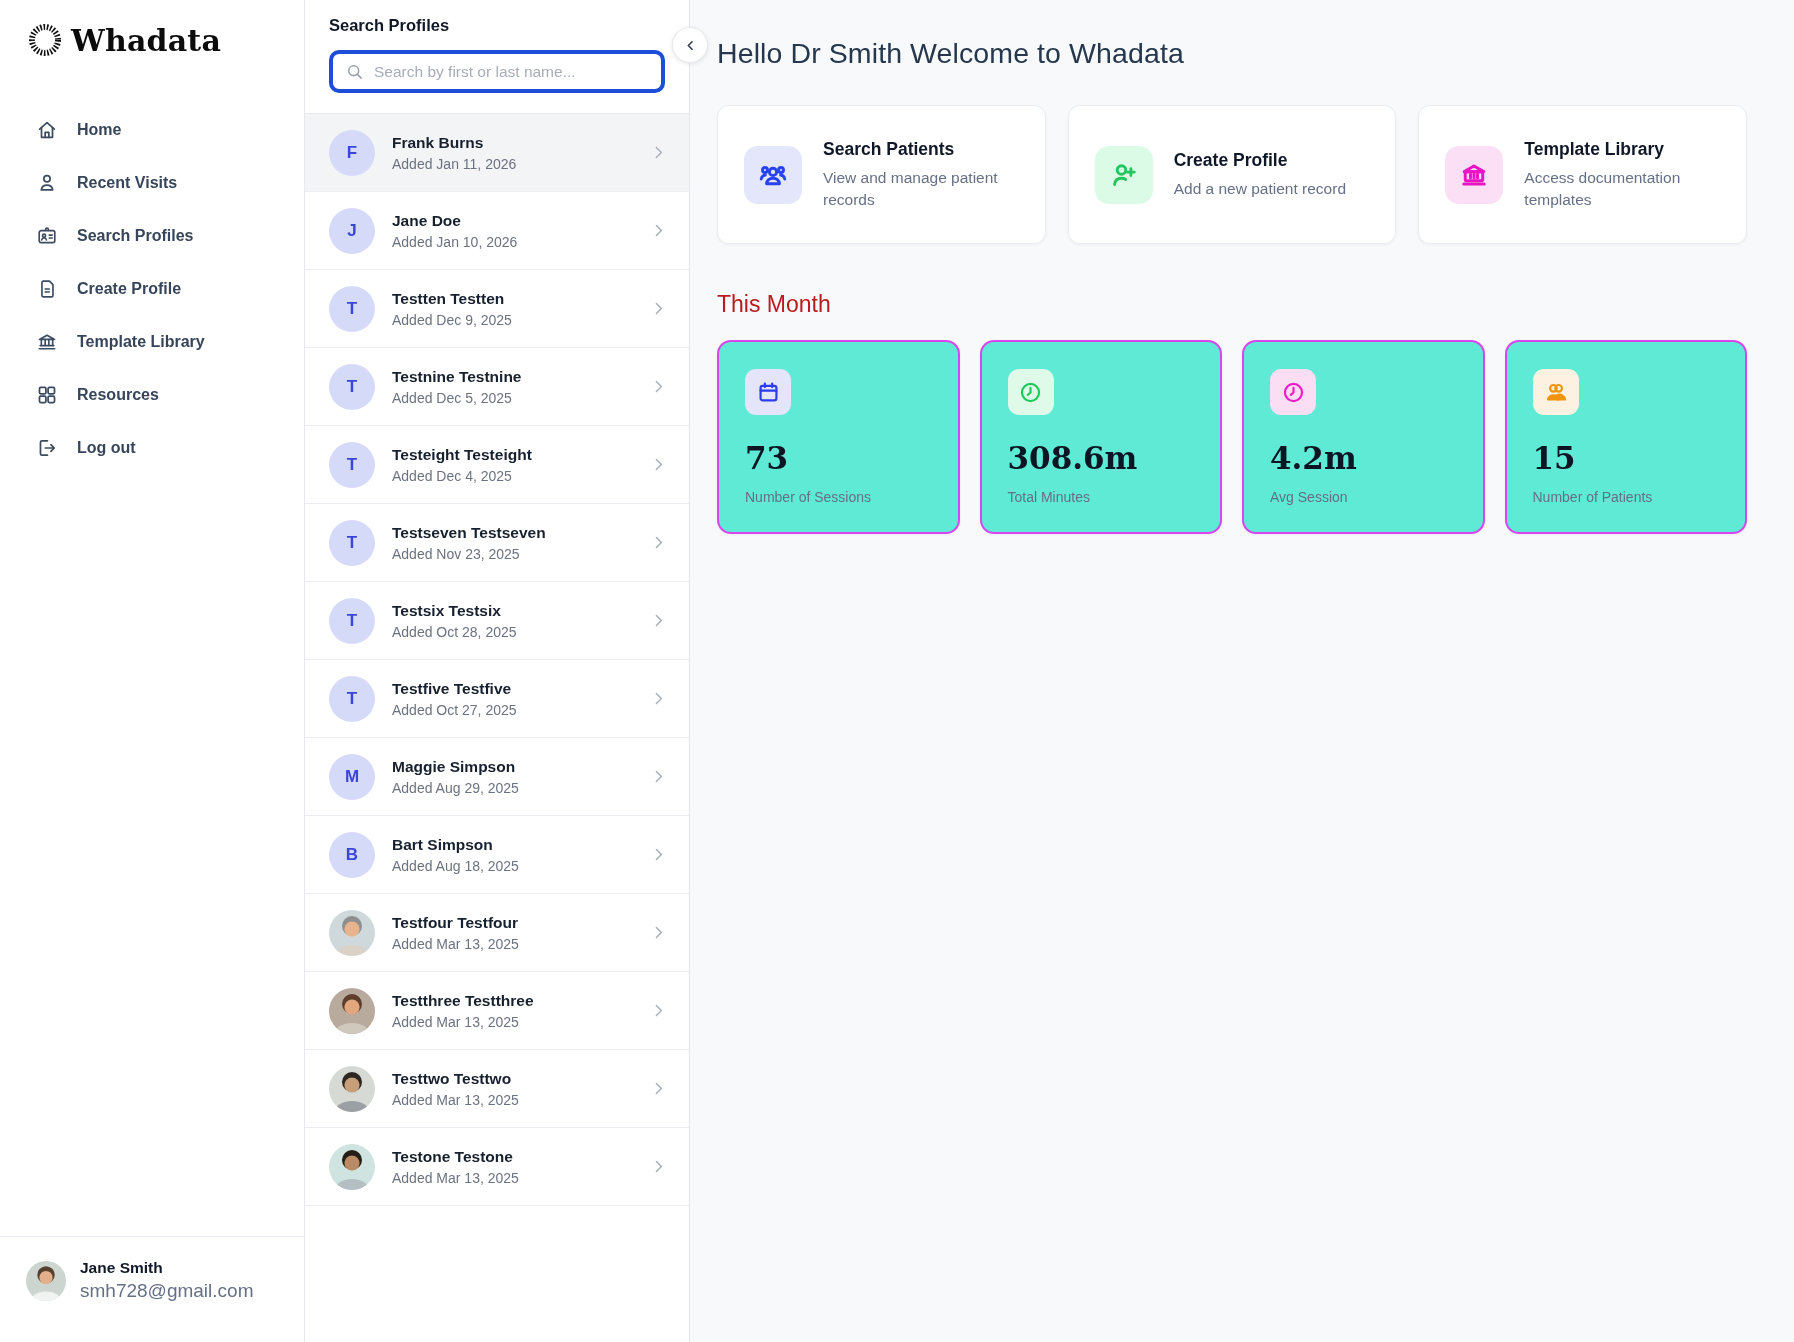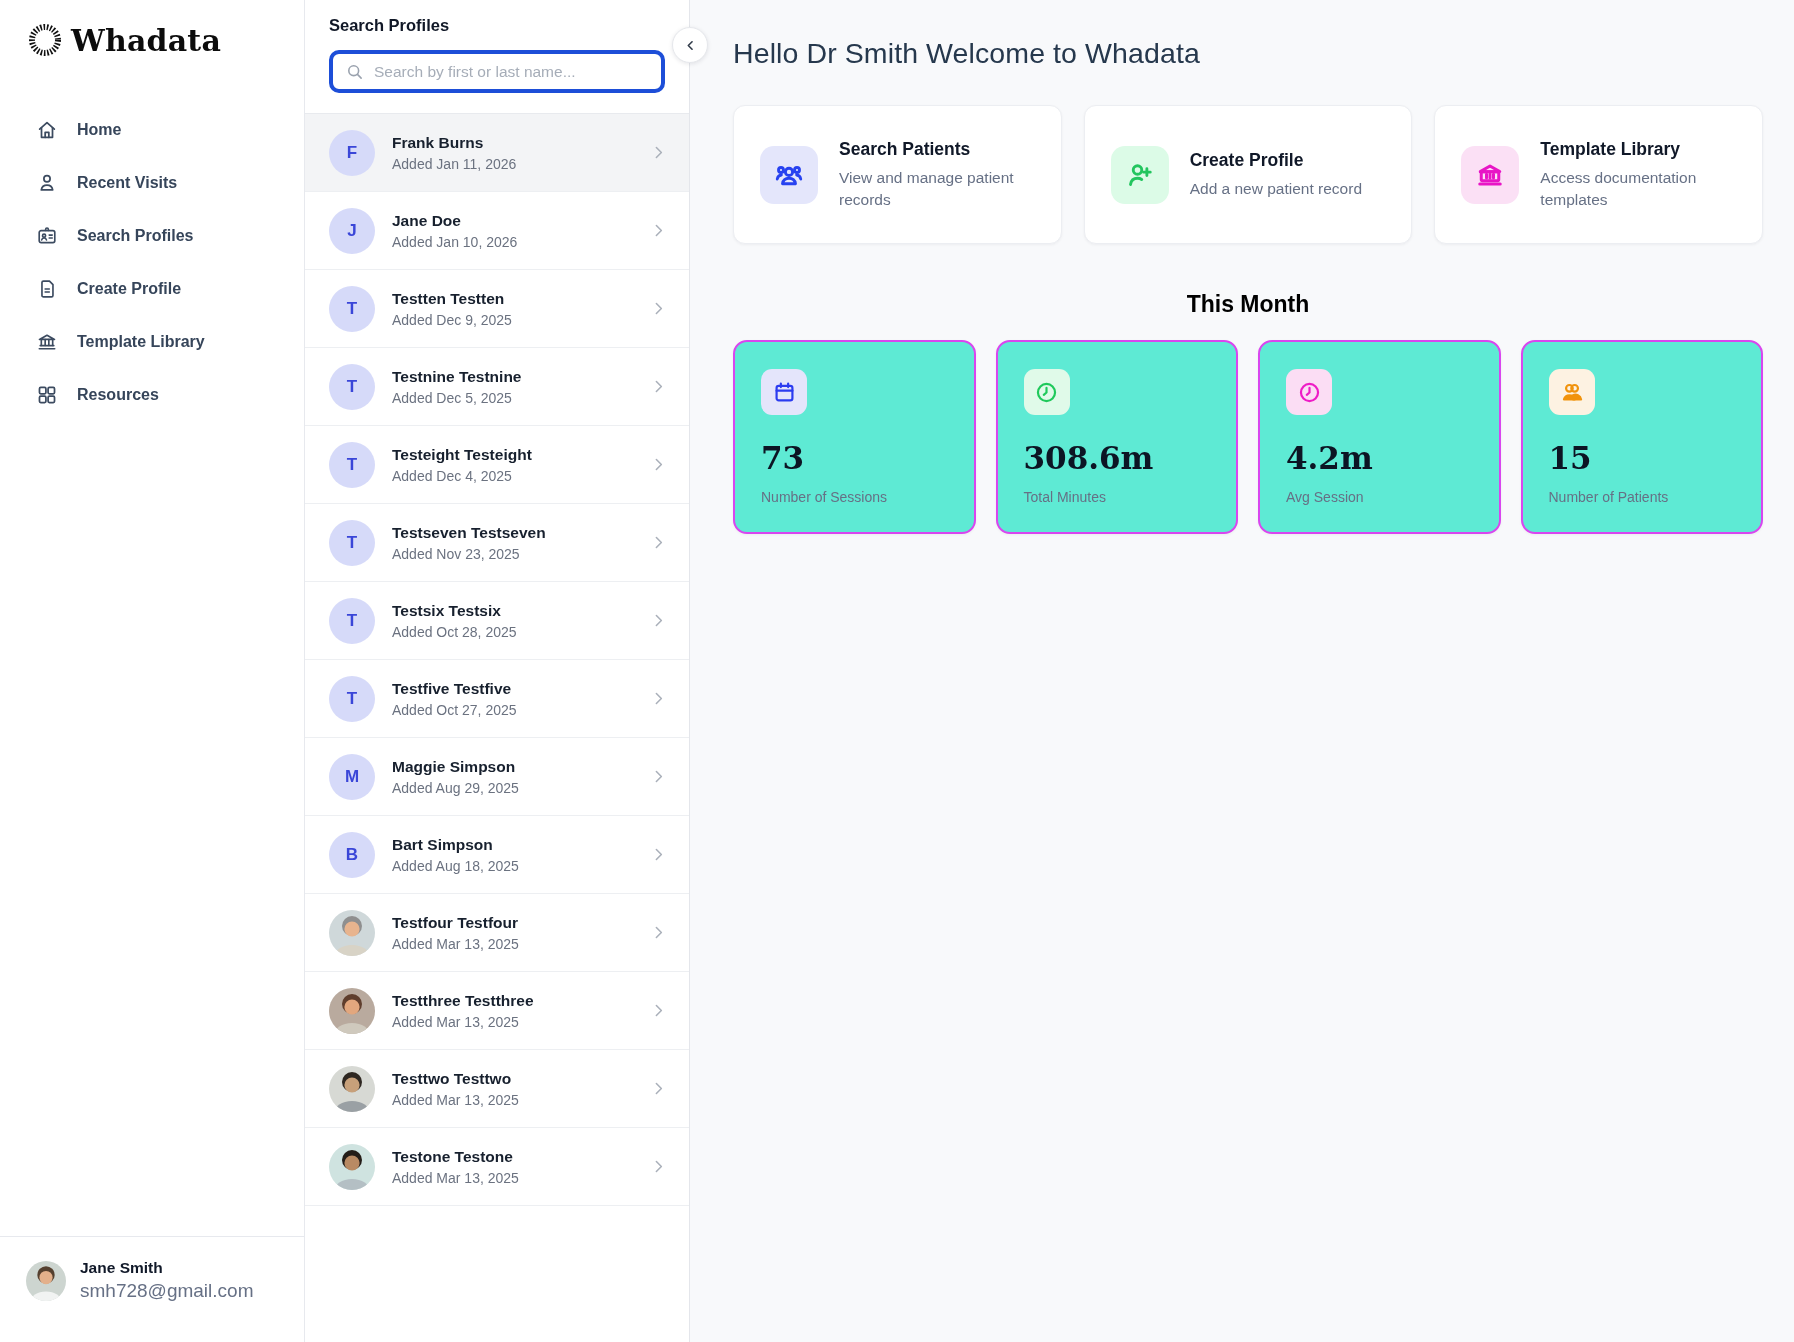--- a/index.html
+++ b/index.html
@@ -44,29 +44,29 @@
   .pname { font-size:15.5px; font-weight:700; color:#17202e; }
   .pdate { font-size:14px; color:#6b7280; margin-top:4px; }
   .chev { margin-left:auto; color:#aab0ba; display:flex; }
   .chev svg { width:17px; height:17px; }
 
   
   .collapse-btn { position:absolute; left:690px; top:45px; transform:translate(-50%,-50%); width:36px; height:36px; border-radius:50%; background:#fff; border:1px solid #e6e8ec; box-shadow:0 1px 4px rgba(16,24,40,.10); display:flex; align-items:center; justify-content:center; cursor:pointer; z-index:5; color:#333d4b; }
   .collapse-btn svg { width:15px; height:15px; }
 
   
-  .main { position:absolute; left:691px; top:0; width:1103px; height:1342px; padding:37px 31px 0 42px; overflow:hidden; }
+  .main { position:absolute; left:675px; top:0; width:1103px; height:1342px; padding:37px 31px 0 42px; overflow:hidden; }
   .greeting { font-size:28.5px; font-weight:500; color:#26384d; letter-spacing:.1px; }
   .action-row { display:flex; gap:22px; margin-top:35px; }
   .action-card { flex:1; background:#fff; border:1px solid #eceef2; border-radius:12px; box-shadow:0 1px 3px rgba(16,24,40,.05); padding:30px 26px; display:flex; align-items:center; gap:21px; cursor:pointer; min-height:139px; }
   .tile { width:58px; height:58px; border-radius:14px; display:flex; align-items:center; justify-content:center; flex:none; }
   .tile svg { width:30px; height:30px; }
   .ac-title { font-size:17.5px; font-weight:700; color:#101828; }
   .ac-desc { font-size:15.5px; color:#667085; line-height:1.42; margin-top:7px; max-width:220px; }
-  .section-title { margin-top:47px; font-size:23px; font-weight:700; color:#000000;text-align:center; }
+  .section-title { margin-top:47px; font-size:23px; font-weight:400; color:#b91c1c; }
   .stats-row { display:flex; gap:20px; margin-top:22px; }
   .stat-card { flex:1; background:#5eead4; border:2px solid #d946ef; border-radius:14px; box-shadow:0 1px 3px rgba(16,24,40,.05); padding:27px 26px; min-height:188px; }
   .stile { width:46px; height:46px; border-radius:11px; display:flex; align-items:center; justify-content:center; }
   .stile svg { width:25px; height:25px; }
   .stat-value { margin-top:25px; font-family:"DejaVu Serif", serif; font-size:31px; font-weight:700; color:#0c1524; }
   .stat-label { margin-top:13px; font-size:14px; color:#667085; }
 </style>
 </head>
 <body>
 
@@ -122,20 +122,27 @@
     </div>
     <div class="nav-item">
       <svg viewBox="0 0 24 24" fill="none" stroke="currentColor" stroke-width="1.9" stroke-linejoin="round">
           <rect x="3.8" y="3.8" width="7" height="7" rx="1.4"></rect>
           <rect x="13.2" y="3.8" width="7" height="7" rx="1.4"></rect>
           <rect x="3.8" y="13.2" width="7" height="7" rx="1.4"></rect>
           <rect x="13.2" y="13.2" width="7" height="7" rx="1.4"></rect>
         </svg>
       <span>Resources</span>
     </div>
+    <div class="nav-item">
+      <svg viewBox="0 0 24 24" fill="none" stroke="currentColor" stroke-width="1.9" stroke-linecap="round" stroke-linejoin="round">
+          <path d="M12.5 4.2h-6A1.6 1.6 0 0 0 4.9 5.8v12.4a1.6 1.6 0 0 0 1.6 1.6h6"></path>
+          <path d="M10.2 12h9.3M16.3 8.4 19.9 12l-3.6 3.6"></path>
+        </svg>
+      <span>Log out</span>
+    </div>
   </nav>
 
   <div class="user-box">
     <span class="photo small pj">
       <svg viewBox="0 0 46 46">
           <rect width="46" height="46" fill="var(--bg)"></rect>
           <circle cx="23" cy="16" r="10" fill="var(--hair)"></circle>
           <circle cx="23" cy="19" r="7.6" fill="var(--skin)"></circle>
           <path d="M5 47a18 12 0 0 1 36 0z" fill="var(--shirt)"></path>
         </svg>

